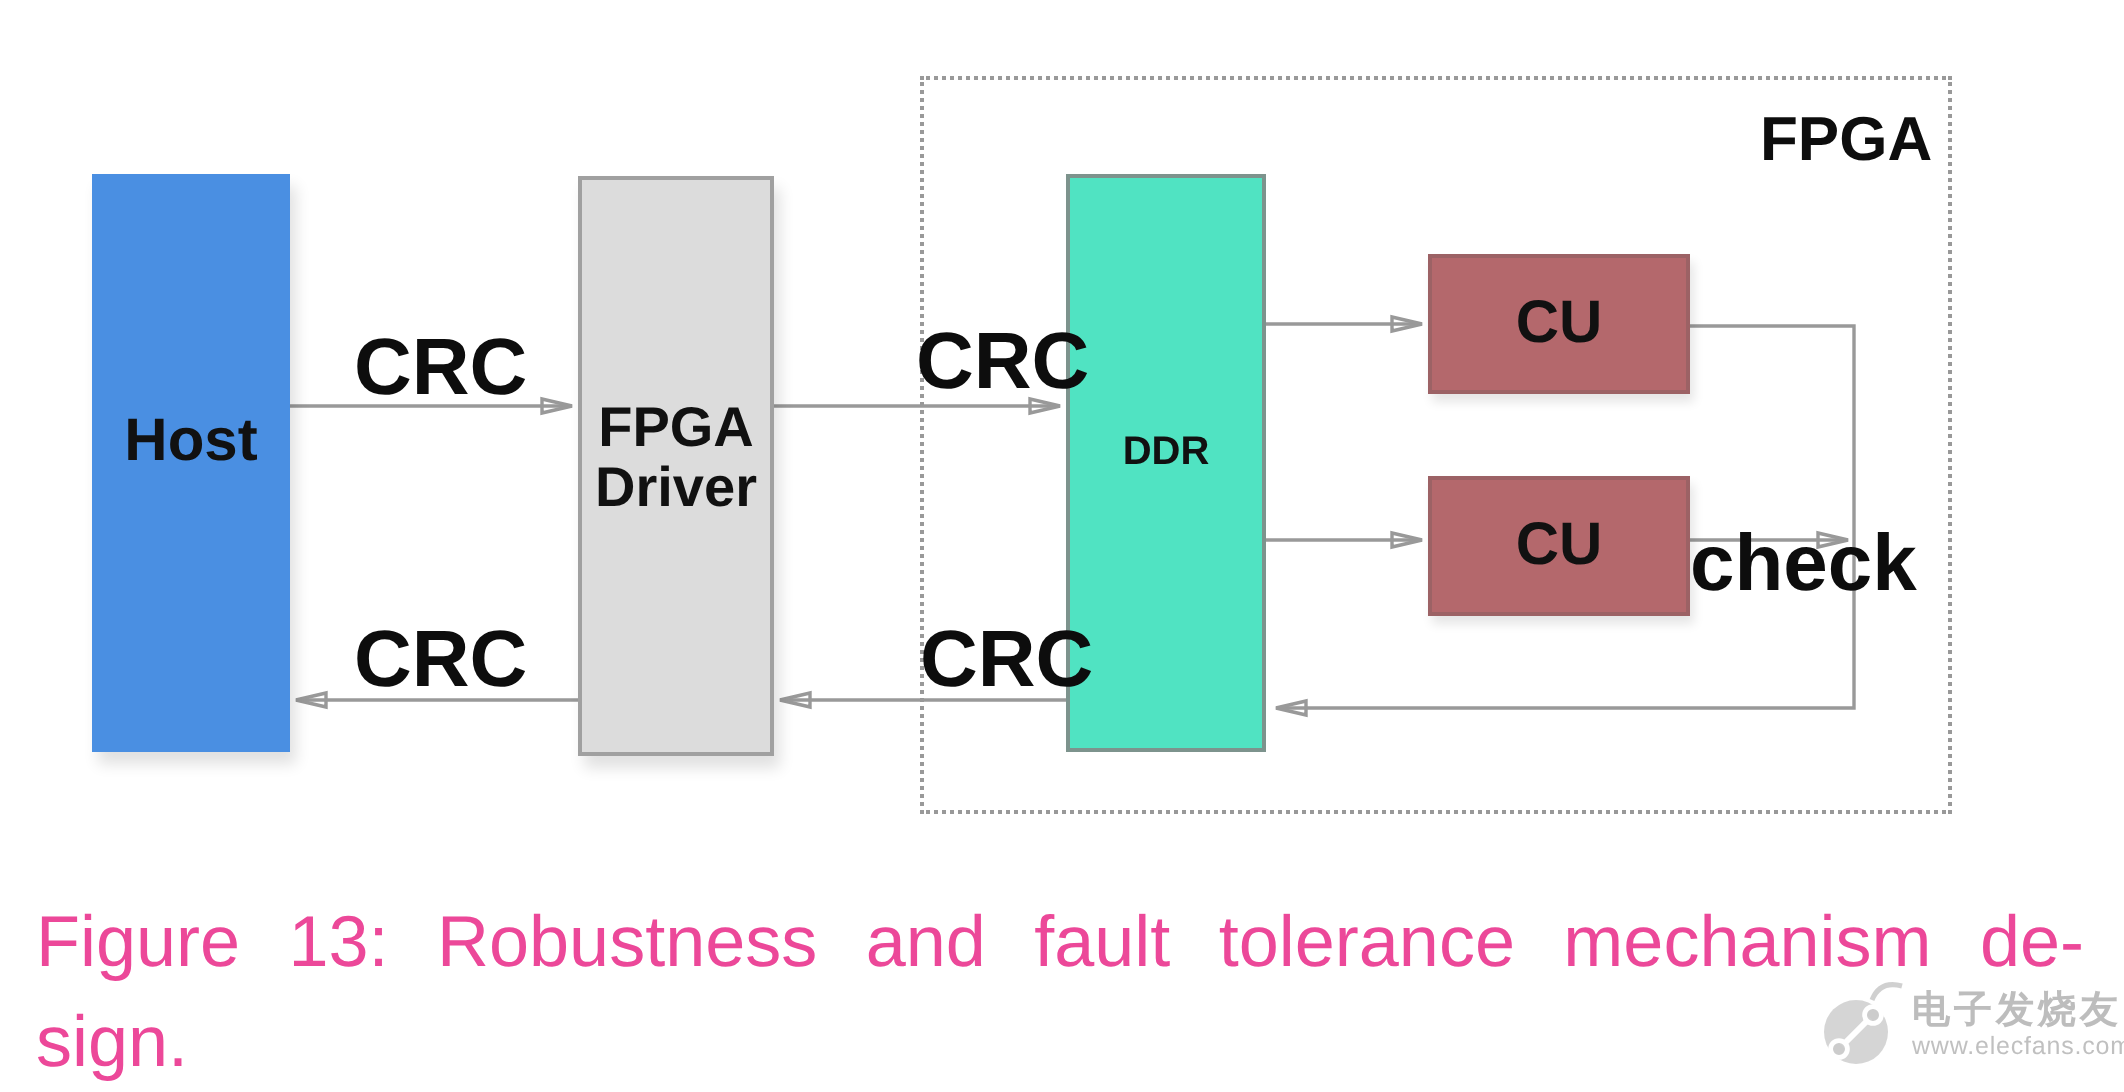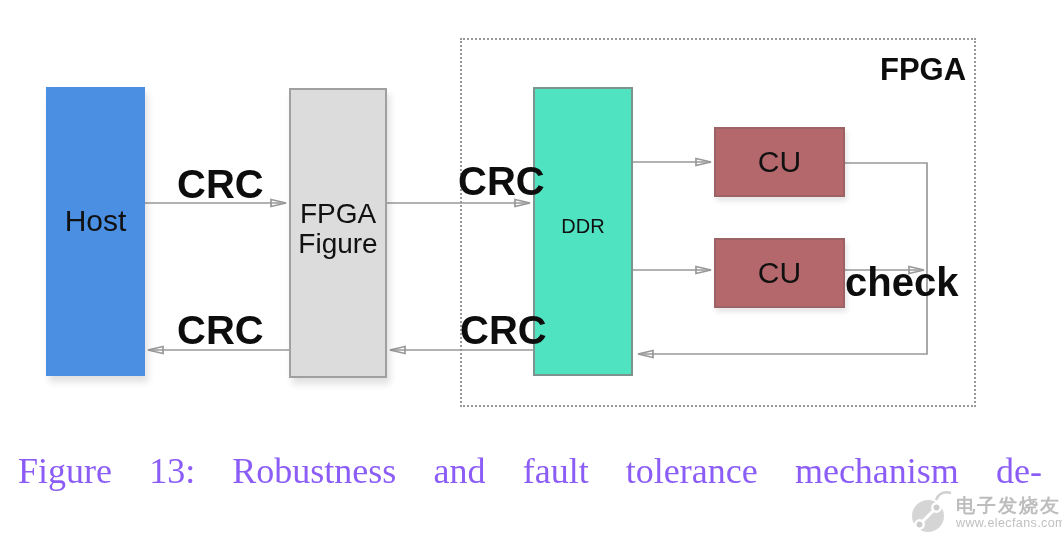--- a/index.html
+++ b/index.html
@@ -11,21 +11,21 @@
   .fpga-region{
     position:absolute;left:460px;top:38px;width:516px;height:369px;
     border:2px dotted var(--region_border,#999);z-index:1;box-sizing:border-box;
   }
   .wires{position:absolute;left:0;top:0;z-index:2;}
   .wires path{stroke:var(--line,#999);stroke-width:1.7;fill:none;}
   .ah-head{fill:#ffffff;stroke:var(--line,#999);stroke-width:1.2;}
 
   .box{
     position:absolute;z-index:3;display:flex;align-items:center;justify-content:center;
-    box-sizing:border-box;text-align:center;color:#111;font-weight:normal;
+    box-sizing:border-box;text-align:center;color:#111;font-weight:bold;
   }
   .box-host{
     left:46px;top:87px;width:99px;height:289px;background:var(--host_fill,#4a8fe2);
     font-size:30px;box-shadow:3px 6px 7px rgba(0,0,0,0.12);
   }
   .box-host .v-nudge{transform:translateY(-11px);}
   .box-driver{
     left:289px;top:88px;width:98px;height:290px;background:var(--driver_fill,#dcdcdc);
     border:2px solid var(--driver_border,#a0a0a0);
     font-size:28px;line-height:30px;box-shadow:3px 6px 7px rgba(0,0,0,0.12);
@@ -51,22 +51,22 @@
   .lbl-fpga   {left:880px;top:53px;width:84px;font-size:31px;}
   .lbl-crc-1  {left:177px;top:167px;width:80px;}
   .lbl-crc-2  {left:458px;top:164px;width:80px;}
   .lbl-crc-3  {left:177px;top:313px;width:80px;}
   .lbl-crc-4  {left:460px;top:313px;width:80px;}
   .lbl-check  {left:845px;top:222px;width:84px;margin-top:43px;}
 
   
   .caption{
     position:absolute;left:18px;top:446px;width:1024px;z-index:4;
-    font-family:Liberation Serif, serif;
-    font-size:36px;line-height:50px;color:#8b5cf6;
+    font-family:Liberation Sans, sans-serif;
+    font-size:36px;line-height:50px;color:#ec4899;
   }
   .caption .just{text-align:justify;text-align-last:justify;}
 
   
   .watermark{
     position:absolute;left:906px;top:488px;z-index:5;display:flex;align-items:center;gap:4px;
   }
   .wm-text{display:flex;flex-direction:column;line-height:1;}
   .wm-brand{
     font-size:19px;font-weight:bold;letter-spacing:2px;color:rgba(178,178,178,0.85);
@@ -98,21 +98,21 @@
     <path d="M845,270 H924" marker-end="url(#ah)"></path>
   </svg>
 
   <div class="box box-host">
     <span class="v-nudge">Host</span>
   </div>
 
   <div class="box box-driver">
     <span class="v-nudge">
       <span>FPGA</span><br>
-      <span>Figure</span>
+      <span>Driver</span>
     </span>
   </div>
 
   <div class="box box-ddr">
     <span class="v-nudge">DDR</span>
   </div>
 
   <div class="box box-cu box-cu1">
     <span>CU</span>
   </div>
@@ -123,20 +123,21 @@
 
   <div class="dlabel lbl-fpga">FPGA</div>
   <div class="dlabel lbl-crc-1">CRC</div>
   <div class="dlabel lbl-crc-2">CRC</div>
   <div class="dlabel lbl-crc-3">CRC</div>
   <div class="dlabel lbl-crc-4">CRC</div>
   <div class="dlabel lbl-check">check</div>
 
   <div class="caption">
     <div class="just">Figure 13: Robustness and fault tolerance mechanism de-</div>
+    <div>sign.</div>
   </div>
 
   <div class="watermark">
     <svg width="46" height="50" viewBox="0 0 46 50">
       <path d="M30,12 Q34,2 45,5" stroke="rgba(200,200,200,0.85)" stroke-width="2.5" fill="none"></path>
       <circle cx="22" cy="28" r="16" fill="rgba(203,203,203,0.8)"></circle>
       <line x1="15" y1="35" x2="29" y2="21" stroke="#ffffff" stroke-width="3"></line>
       <circle cx="13.5" cy="36.5" r="4.2" fill="rgba(203,203,203,0.9)" stroke="#ffffff" stroke-width="2.4"></circle>
       <circle cx="30.5" cy="19.5" r="4.2" fill="rgba(203,203,203,0.9)" stroke="#ffffff" stroke-width="2.4"></circle>
     </svg>

